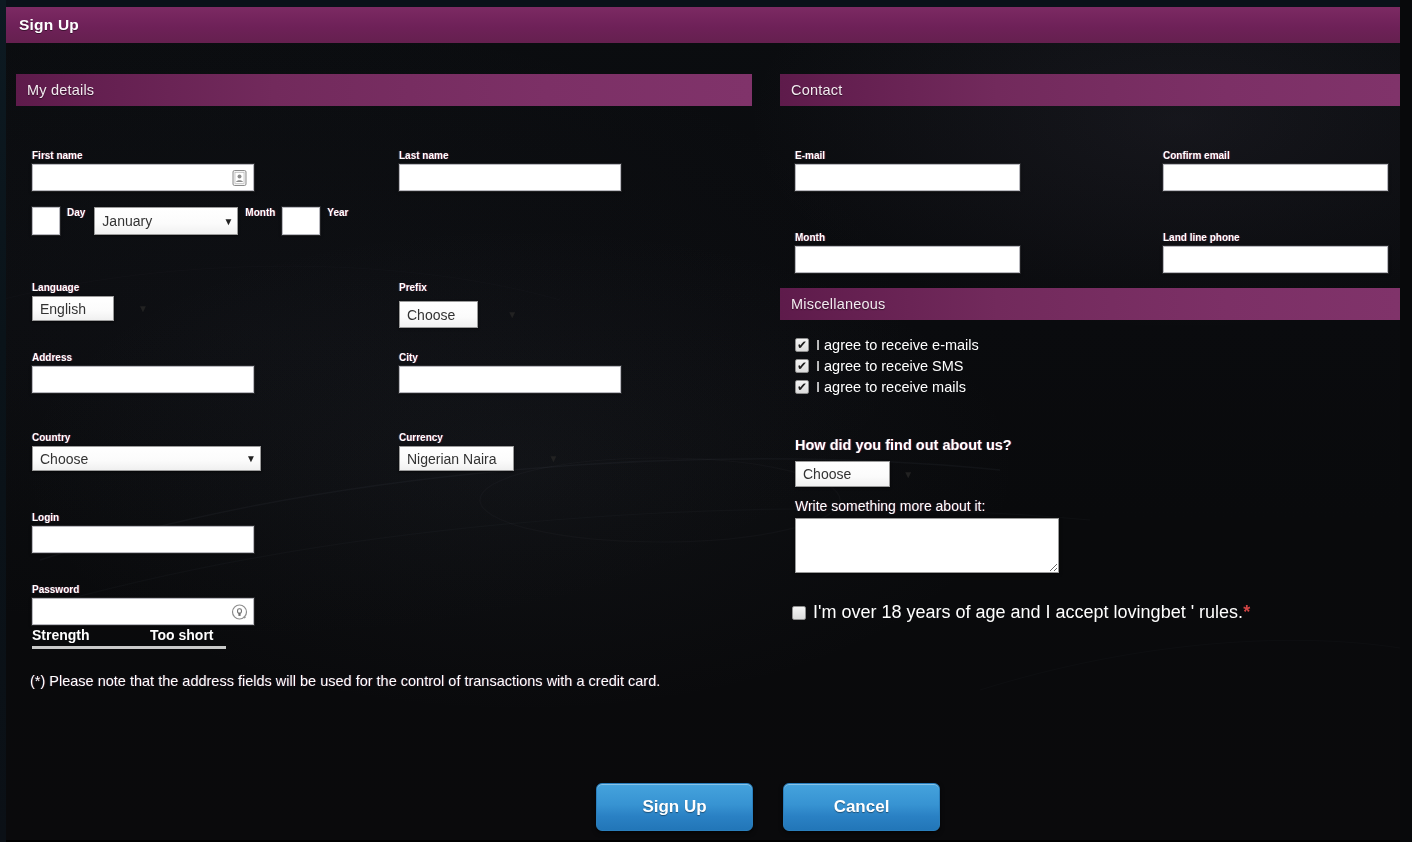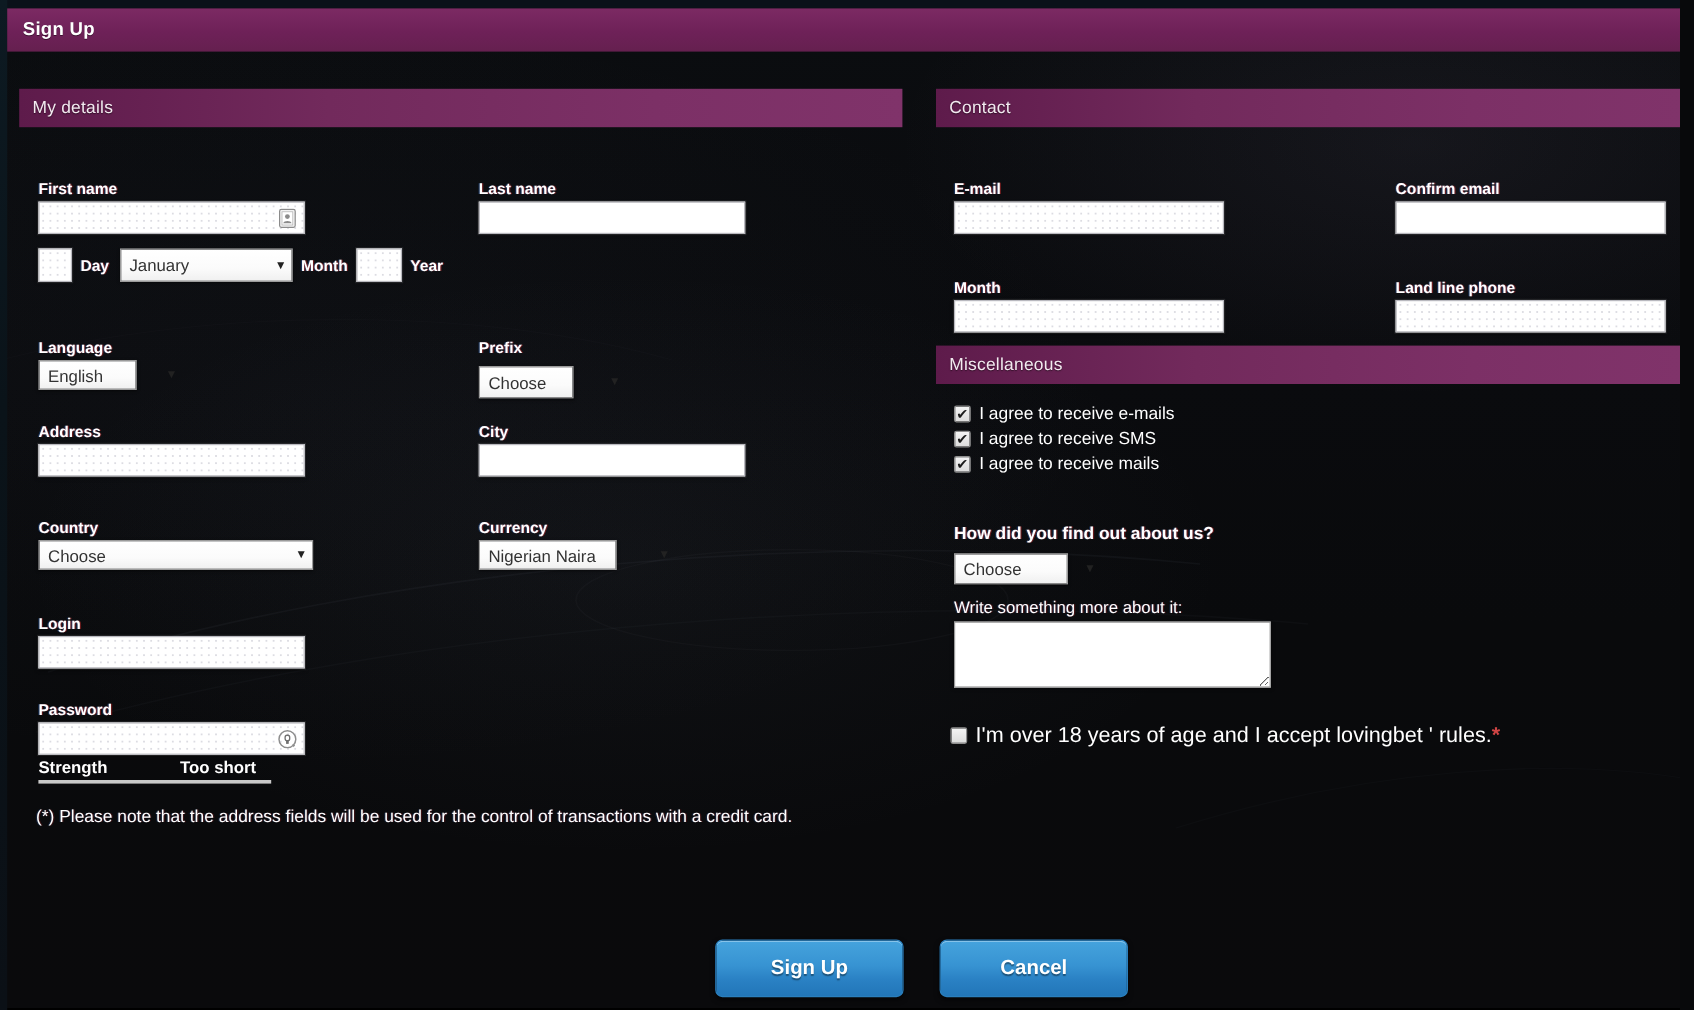--- a/index.html
+++ b/index.html
@@ -62,21 +62,21 @@
     background: linear-gradient(90deg, #5e1b4b 0%, #722a5c 35%, #7c3066 72%, #80336a 100%);
     color: #f3eaf0; font-size: 14.5px;
     display: flex; align-items: center; padding-left: 11px;
     letter-spacing: .2px;
     text-shadow: 0 1px 1px rgba(0,0,0,.5);
   }
   #colR .sechead { width: 620px; }
 
   
   .lbl {
-    color: #ffffff; font-size: 13px; font-weight: bold;
+    color: #ffffff; font-size: 10px; font-weight: bold;
     text-shadow: 1px 0 0 rgba(180,40,40,.55), -1px 0 0 rgba(40,90,170,.45);
     white-space: nowrap;
   }
   .lbl-plain {
     color: #ffffff; font-size: 14px; font-weight: normal;
     text-shadow: 1px 0 0 rgba(180,40,40,.35), -1px 0 0 rgba(40,90,170,.3);
   }
   .inp {
     background-color: #ffffff;
     background-image:
@@ -204,21 +204,21 @@
         </div>
       </div>
       <div style="position:absolute; left:383px; top:44px;">
         <div class="lbl">Last name</div>
         <div class="inp plainwhite" style="width:222px; margin-top:3px;"></div>
       </div>
     </div>
 
     <div style="position:relative; height:82px;">
       <div style="position:absolute; left:16px; top:24px;">
-        <div style="display:flex; align-items:center; gap:7px; margin-top:3px;">
+        <div style="display:flex; align-items:flex-start; gap:7px; margin-top:3px;">
           <div class="inp" style="width:28px; height:28px;"></div>
           <span class="lbl">Day</span>
           <div class="sel sel-wide" style="width:144px; height:28px; margin-left:2px;">
             <span class="txt">January</span>
             <span class="arw">▼</span>
           </div>
           <span class="lbl">Month</span>
           <div class="inp" style="width:38px; height:28px;"></div>
           <span class="lbl">Year</span>
         </div>

